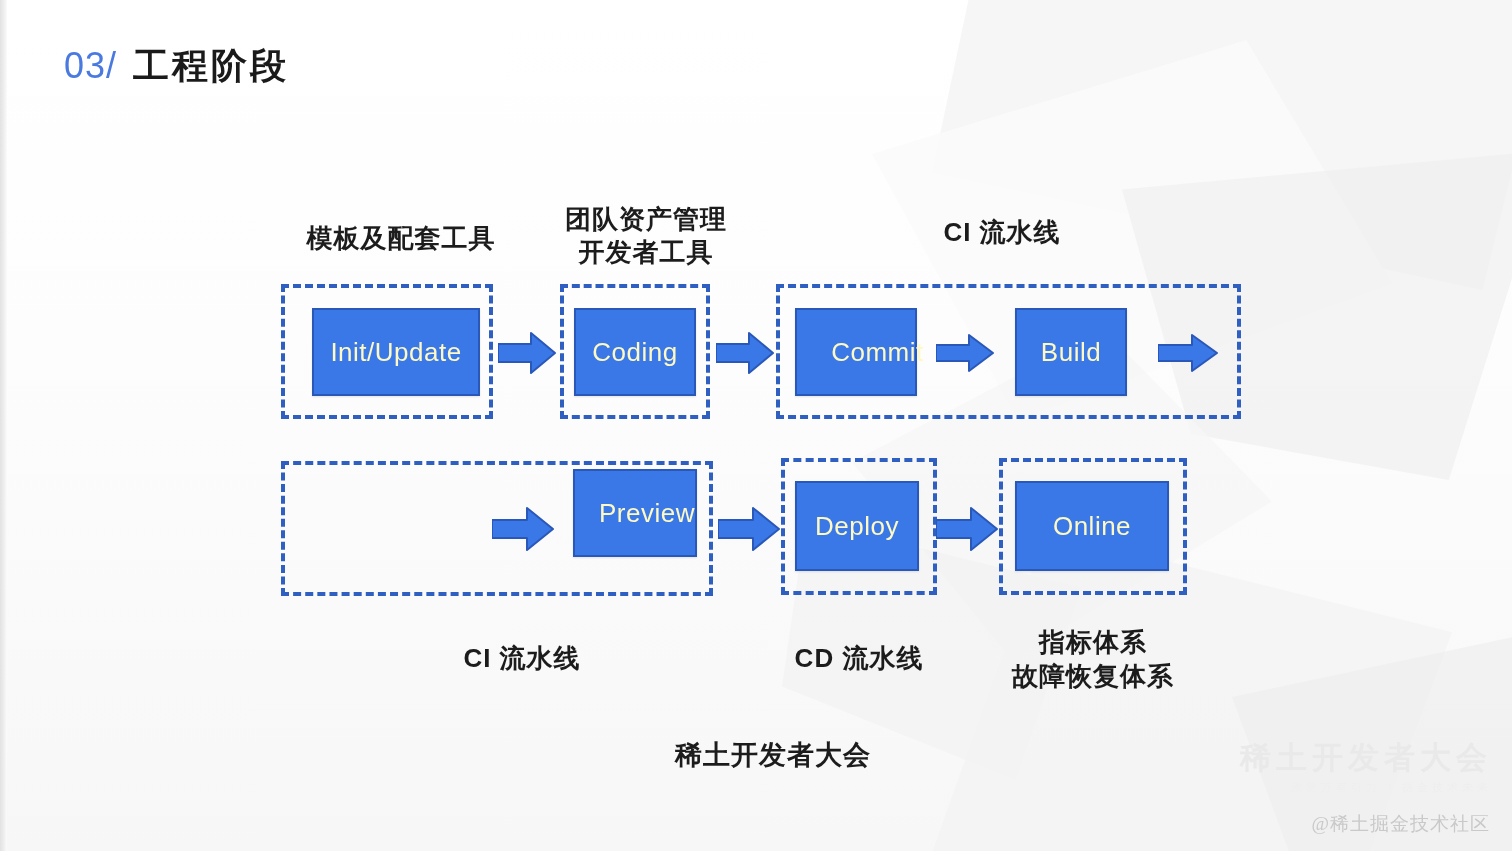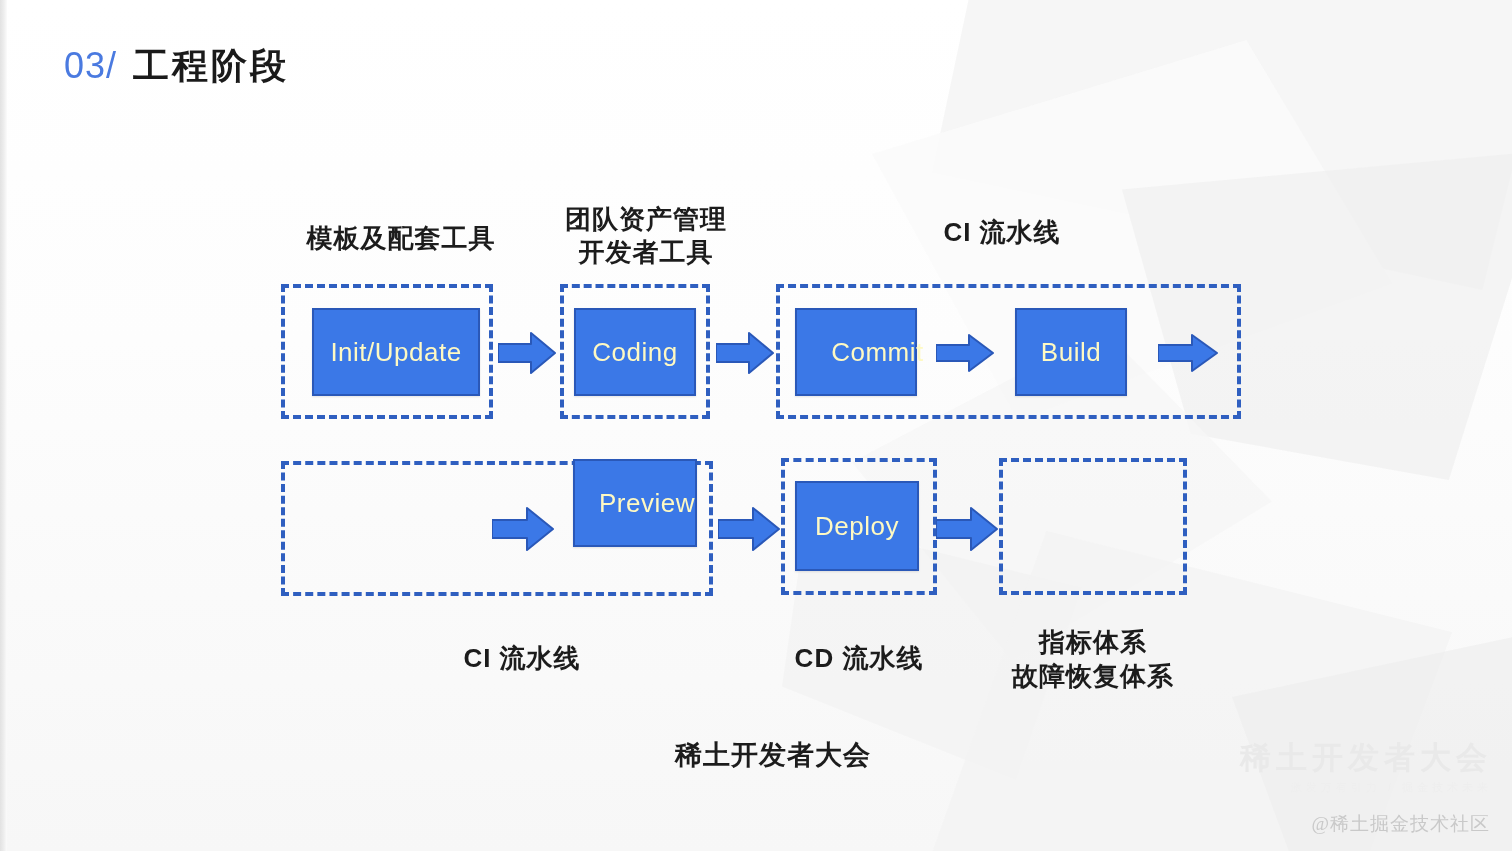--- a/index.html
+++ b/index.html
@@ -146,22 +146,23 @@
     <div class="arrow" style="left:1158px;top:333px;width:60px;height:40px;">
       <svg viewBox="0 0 60 40" preserveAspectRatio="none">
         <polygon points="0,12 34,12 34,2 59,20 34,38 34,28 0,28" fill="#3b78e7" stroke="#2a58b8" stroke-width="2" stroke-linejoin="round"></polygon>
       </svg>
     </div>
 
     <div class="dashgrp" style="left:281px;top:461px;width:432px;height:135px;"></div>
     <div class="dashgrp" style="left:781px;top:458px;width:156px;height:137px;"></div>
     <div class="dashgrp" style="left:999px;top:458px;width:188px;height:137px;"></div>
 
-    <div class="stage" style="left:573px;top:459px;width:124px;height:88px;padding-left:24px;">Preview</div>
+    <div class="stage" style="left:573px;top:469px;width:124px;height:88px;padding-left:24px;">Preview</div>
     <div class="stage" style="left:795px;top:481px;width:124px;height:90px;">Deploy</div>
+    <div class="stage" style="left:1015px;top:481px;width:154px;height:90px;">Online</div>
 
     <div class="arrow" style="left:492px;top:506px;width:62px;height:46px;">
       <svg viewBox="0 0 62 46" preserveAspectRatio="none">
         <polygon points="0,14 35,14 35,2 61,23 35,44 35,32 0,32" fill="#3b78e7" stroke="#2a58b8" stroke-width="2" stroke-linejoin="round"></polygon>
       </svg>
     </div>
     <div class="arrow" style="left:718px;top:506px;width:62px;height:46px;">
       <svg viewBox="0 0 62 46" preserveAspectRatio="none">
         <polygon points="0,14 35,14 35,2 61,23 35,44 35,32 0,32" fill="#3b78e7" stroke="#2a58b8" stroke-width="2" stroke-linejoin="round"></polygon>
       </svg>

